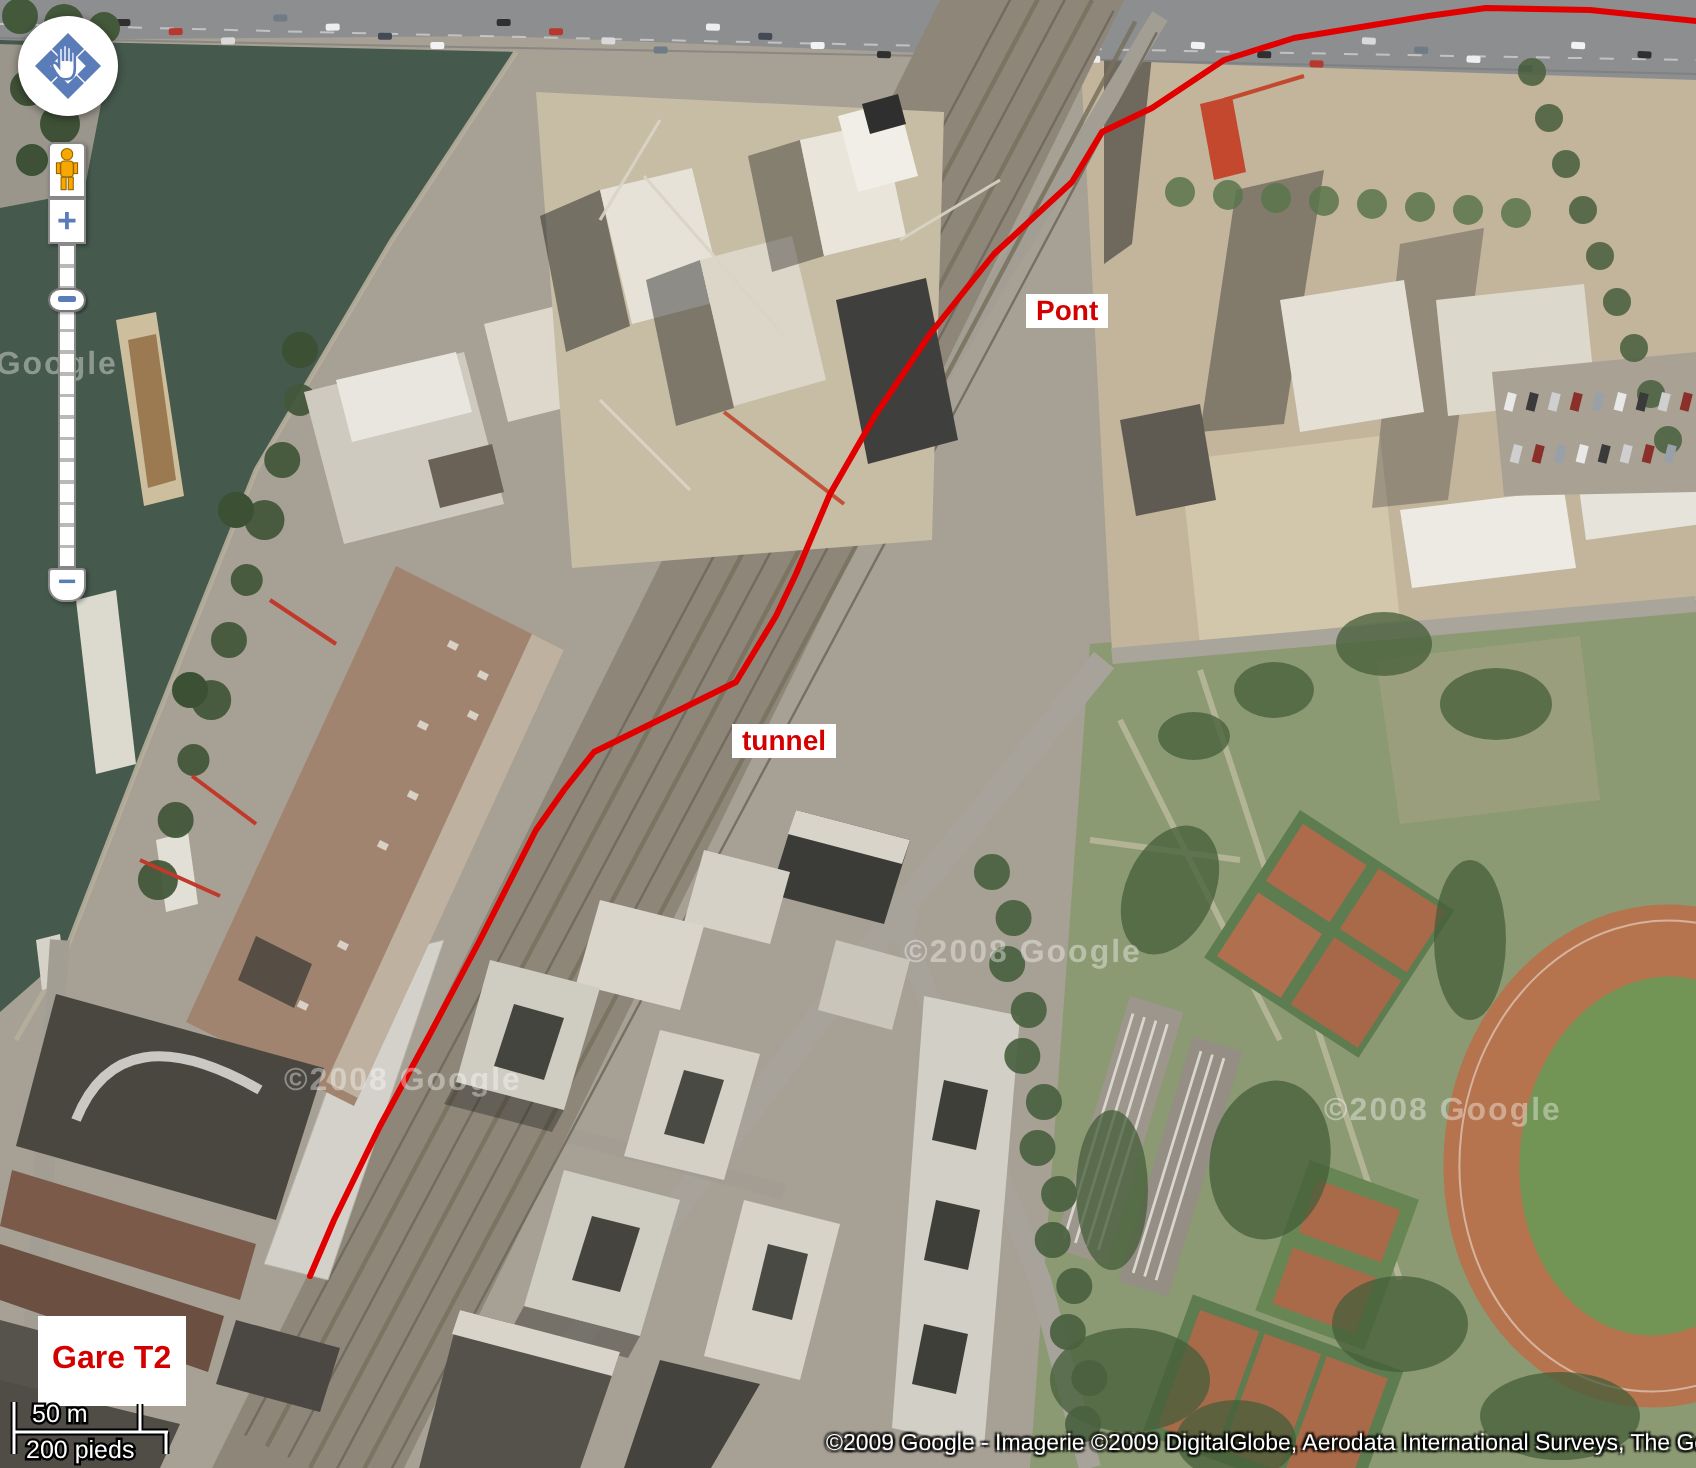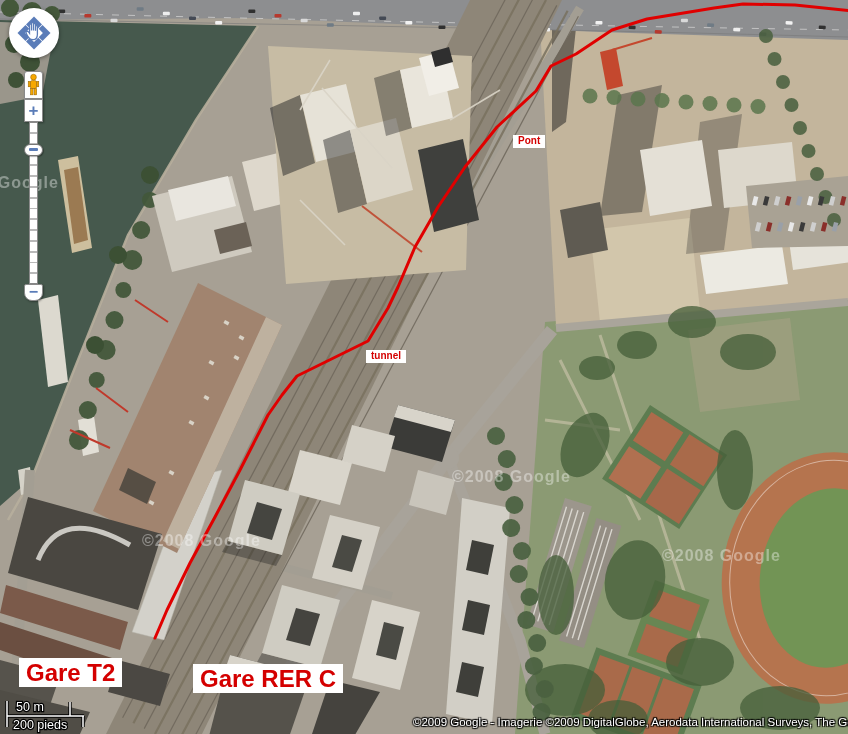--- a/index.html
+++ b/index.html
@@ -13,22 +13,22 @@
   .stage{
     position:relative;width:848px;height:734px;overflow:hidden;
     font-family:"Liberation Sans",sans-serif;background:#a8a094;
   }
   .stage svg.mapsvg{position:absolute;left:0;top:0;}
   
   .map-label{
     position:absolute;background:#ffffff;color:var(--label-red);
     font-weight:bold;line-height:1.05;padding:1px 5px;white-space:nowrap;
   }
-  .map-label.small{font-size:10px;}
-  .map-label.large{font-size:24px;padding:2px 7px;}
+  .map-label.small{font-size:14px;margin-top:12px;}
+  .map-label.large{font-size:16px;padding:14px 7px;}
   
   .watermark{
     position:absolute;color:rgba(255,255,255,.38);font-weight:bold;
     font-size:16px;letter-spacing:1px;white-space:nowrap;pointer-events:none;
   }
   
   .copyright{
     position:absolute;left:413px;top:716px;color:#fff;font-size:11.5px;white-space:nowrap;
     text-shadow:1px 1px 1px #000,-1px -1px 1px #000,1px -1px 1px #000,-1px 1px 1px #000;
   }
@@ -355,21 +355,20 @@
   </svg>
 
   <span class="watermark" style="left:-60px;top:174px">©2008 Google</span>
   <span class="watermark" style="left:142px;top:532px">©2008 Google</span>
   <span class="watermark" style="left:452px;top:468px">©2008 Google</span>
   <span class="watermark" style="left:662px;top:547px">©2008 Google</span>
 
   <div class="map-label small" style="left:513px;top:135px">Pont</div>
   <div class="map-label small" style="left:366px;top:350px">tunnel</div>
   <div class="map-label large" style="left:19px;top:658px">Gare T2</div>
-  <div class="map-label large" style="left:193px;top:664px">Gare RER C</div>
 
   <svg class="scalebar" width="120" height="40">
     <path d="M5,7 V33 M5,22 H82 M68,22 V8 M81,22 V33" stroke="#000" stroke-width="3.4" fill="none"></path>
     <path d="M5,7 V33 M5,22 H82 M68,22 V8 M81,22 V33" stroke="#fff" stroke-width="1.5" fill="none"></path>
     <text x="14" y="17">50 m</text>
     <text x="11" y="35">200 pieds</text>
   </svg>
 
   <div class="copyright">©2009 Google - Imagerie ©2009 DigitalGlobe, Aerodata International Surveys, The GeoInfo</div>
 

